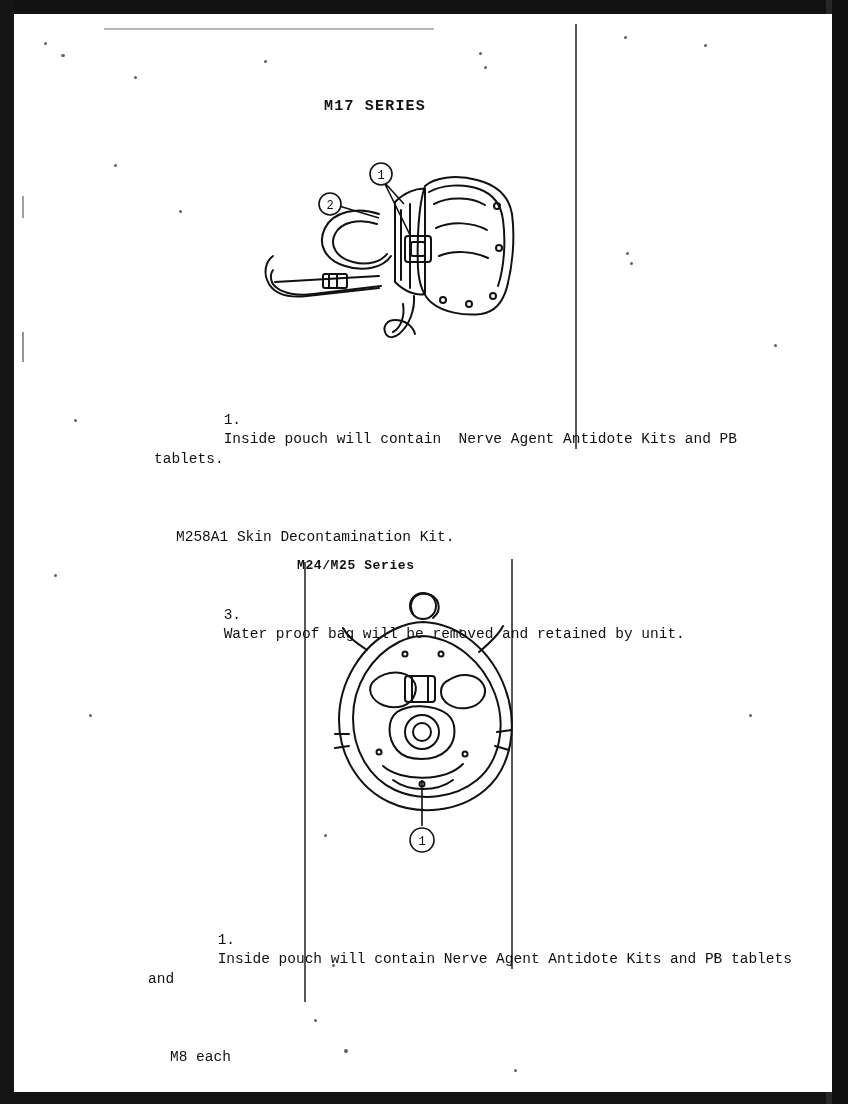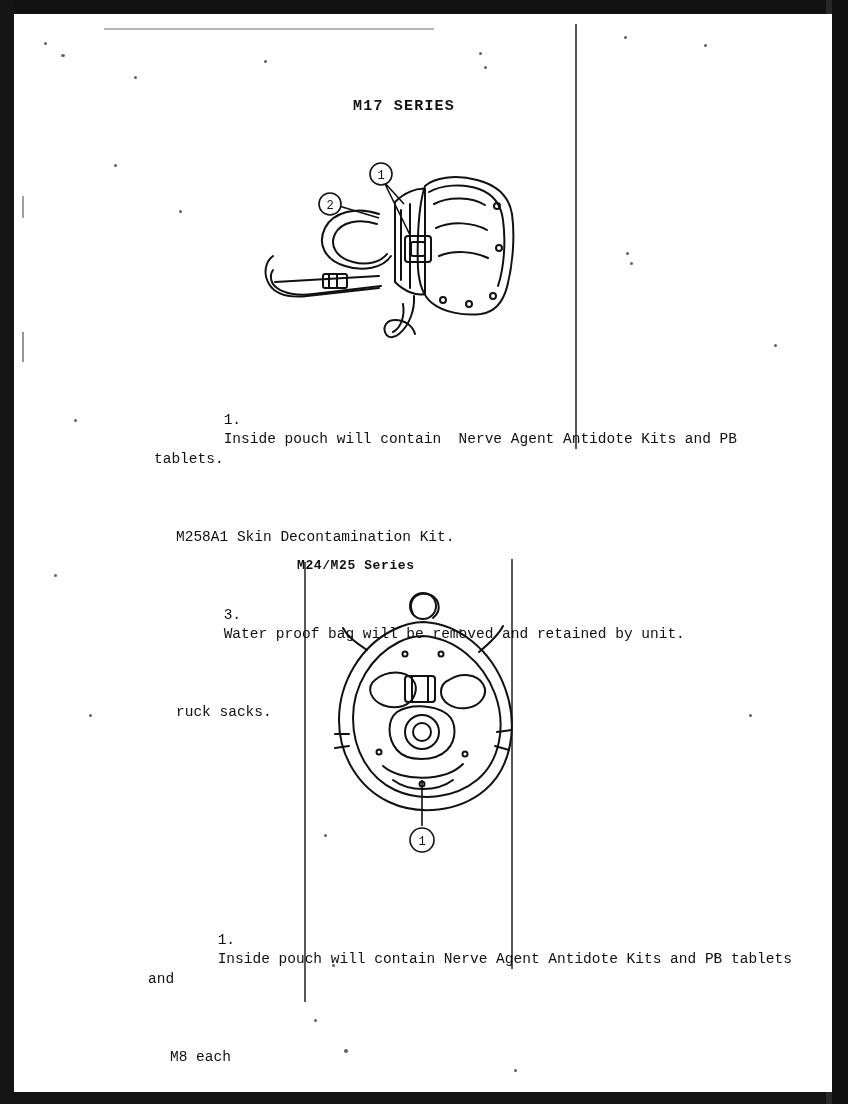--- a/index.html
+++ b/index.html
@@ -85,21 +85,20 @@
     position: absolute;
     font-family: "Liberation Mono", monospace;
     letter-spacing: 1.2px;
     color: #111;
   }
   #m17-title {
     left: 310px;
     top: 84px;
     font-size: 15px;
     font-weight: 600;
-    margin-left: 29px;
   }
   #m24-title {
     left: 283px;
     top: 512px;
     font-size: 13px;
     font-weight: 600;
     letter-spacing: .6px;
     margin-top: 32px;
   }
 
@@ -259,21 +258,20 @@
     <div class="notes" id="m17-notes">
       <span class="note-line">
         <span>1.</span>
         <span>Inside pouch will contain  Nerve Agent Antidote Kits and PB tablets.</span>
       </span>
       <span class="note-cont">M258A1 Skin Decontamination Kit.</span>
       <span class="note-line">
         <span>3.</span>
         <span>Water proof bag will be removed and retained by unit.</span>
       </span>
-      <span class="note-cont">ruck sacks.</span>
     </div>
 
     <div class="section-title" id="m24-title">M24/M25 Series</div>
 
     <figure class="fig" id="fig-m24">
       <svg viewBox="0 0 230 285" width="230" height="285" aria-hidden="true">
         <g fill="none" stroke="#111" stroke-width="2" stroke-linecap="round" stroke-linejoin="round">
 
           <path d="M115 38 C150 40, 182 66, 196 104 C210 142, 202 184, 176 206
                    C150 228, 110 232, 80 218 C50 204, 30 172, 30 136

